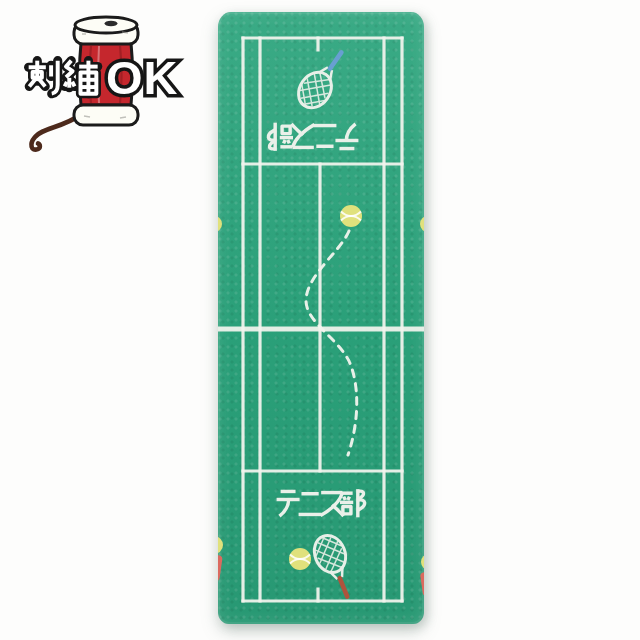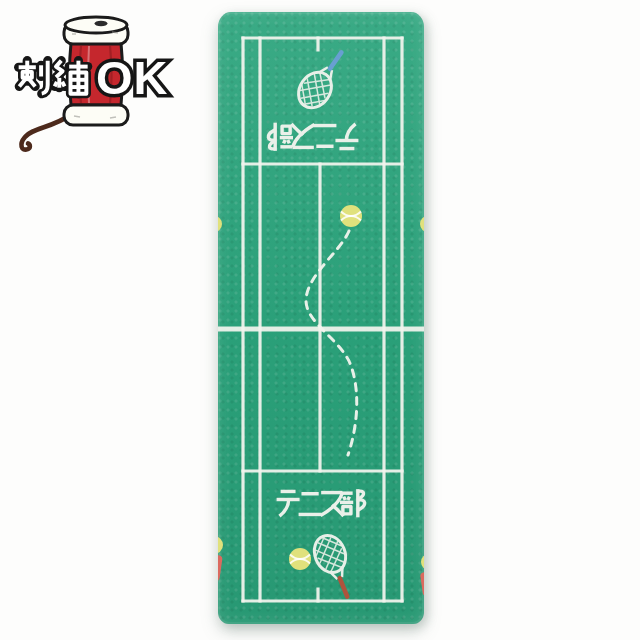--- a/index.html
+++ b/index.html
@@ -41,21 +41,21 @@
   .seam{stroke:#ffffff;stroke-width:2;fill:none;opacity:.85;}
   .racket-frame{stroke:var(--court-line);fill:none;opacity:.95;}
   .handle{fill:none;stroke-width:4.6;stroke-linecap:round;}
   .handle-top{stroke:var(--racket-handle-top);}
   .handle-bottom{stroke:var(--racket-handle-bottom);}
   .glyph-towel{stroke:var(--court-line);stroke-width:3;fill:none;
                stroke-linecap:butt;stroke-linejoin:round;opacity:.96;}
   .edge-red{fill:var(--edge-red);}
 
   
-  .badge{position:absolute;left:12px;top:10px;width:172px;height:152px;}
+  .badge{position:absolute;left:22px;top:10px;width:172px;height:152px;}
   .spool-cap{fill:#fdfdf6;stroke:#1b1b1b;stroke-width:3;}
   .spool-body{fill:var(--badge-spool);stroke:#1b1b1b;stroke-width:3;}
   .spool-shade{stroke:#9c1e23;stroke-width:2.2;fill:none;opacity:.85;}
   .spool-light{stroke:rgba(255,255,255,.35);stroke-width:2;fill:none;}
   .spool-hole{fill:#2b2b2b;}
   .cap-tick{stroke:#9a9a94;stroke-width:1.6;opacity:.6;}
   .thread{stroke:var(--badge-thread);stroke-width:4.6;fill:none;stroke-linecap:round;}
   .glyph-outline{stroke:#161616;stroke-width:7;fill:none;stroke-linejoin:round;stroke-linecap:round;}
   .glyph-badge{stroke:#ffffff;stroke-width:3;fill:none;stroke-linejoin:round;stroke-linecap:butt;}
   .badge-ok{font-family:"Liberation Sans", sans-serif;font-weight:700;font-size:47px;

